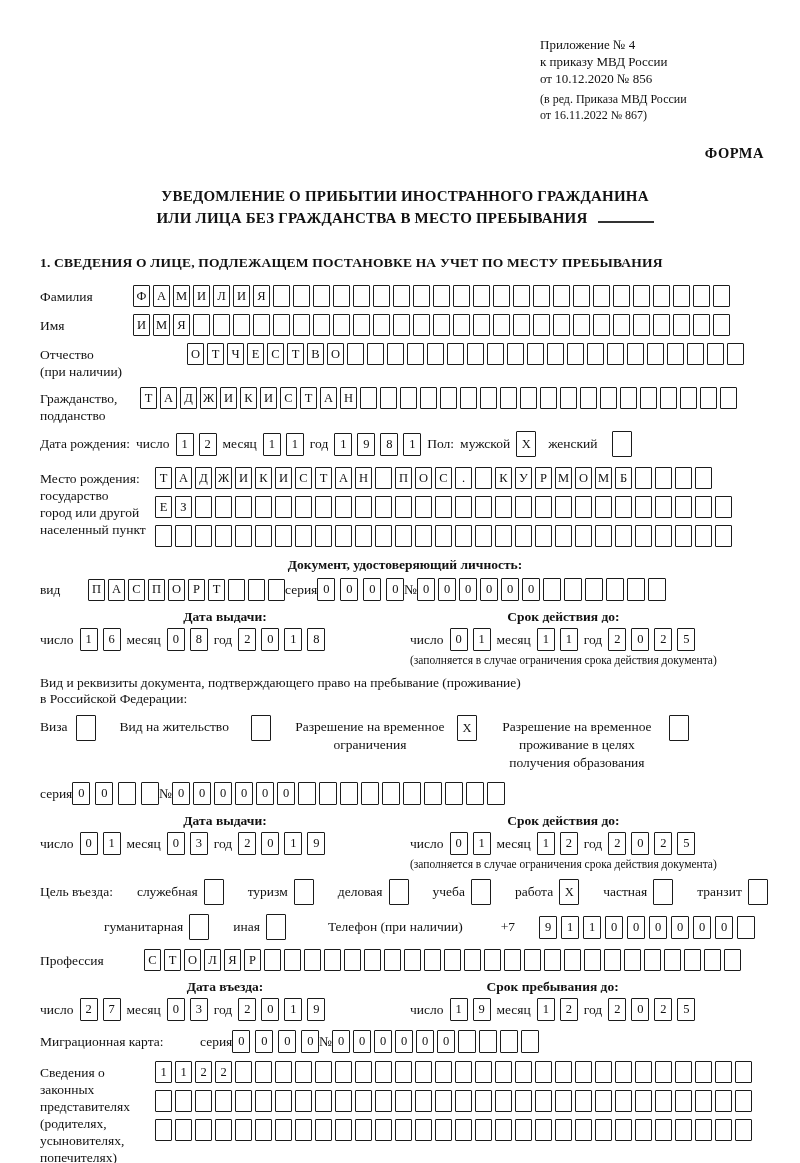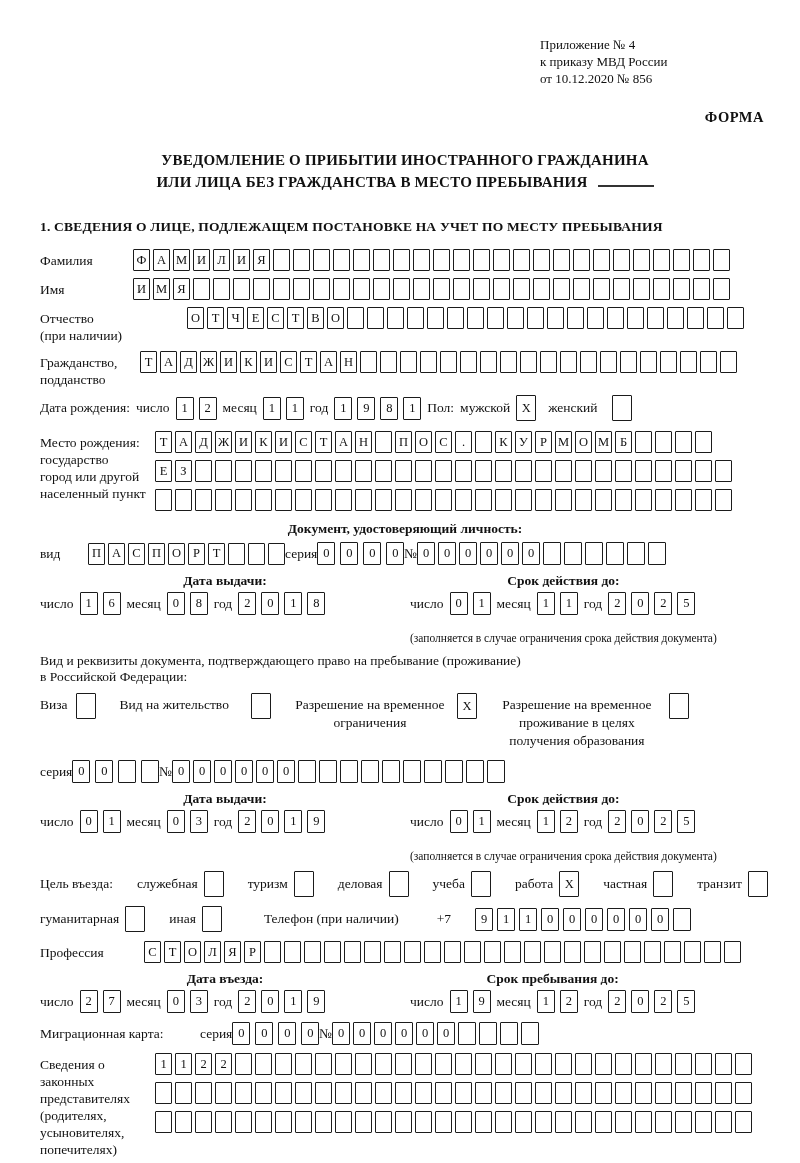--- a/index.html
+++ b/index.html
@@ -26,42 +26,46 @@
   .dg{gap:5px;}
   .dg .cell{width:18px;height:23px;}
   .cbx .cell{width:20px;height:26px;}
   .inl{display:inline-flex;align-items:center;gap:6px;font-size:13.5px;}
   .stack{display:flex;flex-direction:column;gap:7px;}
   
   .dates-row{display:flex;margin-top:8px;}
   .date-col{display:flex;flex-direction:column;}
   .date-head{font-weight:bold;font-size:13.5px;text-align:center;margin-bottom:3px;font-family:Liberation Serif, serif;}
   .date-fields{display:flex;align-items:center;gap:6px;font-size:13.5px;}
-  .date-note{font-size:11.5px;margin-top:17px;text-align:right;}
+  .date-note{font-size:11.5px;margin-top:3px;text-align:right;}
   .c-doc{text-align:center;font-weight:bold;font-size:13.5px;margin-top:10px;}
   
   .opt-row{display:flex;align-items:flex-start;margin-top:8px;gap:10px;}
   .opt{display:flex;align-items:flex-start;gap:8px;}
   .opt .olbl{font-size:13.5px;line-height:18px;padding-top:3px;}
   .opt .center{text-align:center;}
   .wrap150{width:158px;}
   .wrap170{width:168px;}
   .purpose-line{display:flex;align-items:center;gap:24px;font-size:13.5px;margin-top:9px;flex-wrap:nowrap;}
-  .indent{}
+  .indent{margin-left:64px;}
   .gap14{gap:0;}
 </style>
 </head>
 <body>
 
 <div class="page">
 
   <div class="annex">
     <div>Приложение № 4</div>
     <div>к приказу МВД России</div>
     <div>от 10.12.2020 № 856</div>
+    <div class="amend">
+      <div>(в ред. Приказа МВД России</div>
+      <div>от 16.11.2022 № 867)</div>
+    </div>
   </div>
 
   <div class="forma">ФОРМА</div>
 
   <div class="title">
     <div>УВЕДОМЛЕНИЕ О ПРИБЫТИИ ИНОСТРАННОГО ГРАЖДАНИНА</div>
     <div><span>ИЛИ ЛИЦА БЕЗ ГРАЖДАНСТВА В МЕСТО ПРЕБЫВАНИЯ</span><span class="uline"></span></div>
   </div>
 
   <div class="sec-head">1. СВЕДЕНИЯ О ЛИЦЕ, ПОДЛЕЖАЩЕМ ПОСТАНОВКЕ НА УЧЕТ ПО МЕСТУ ПРЕБЫВАНИЯ</div>

